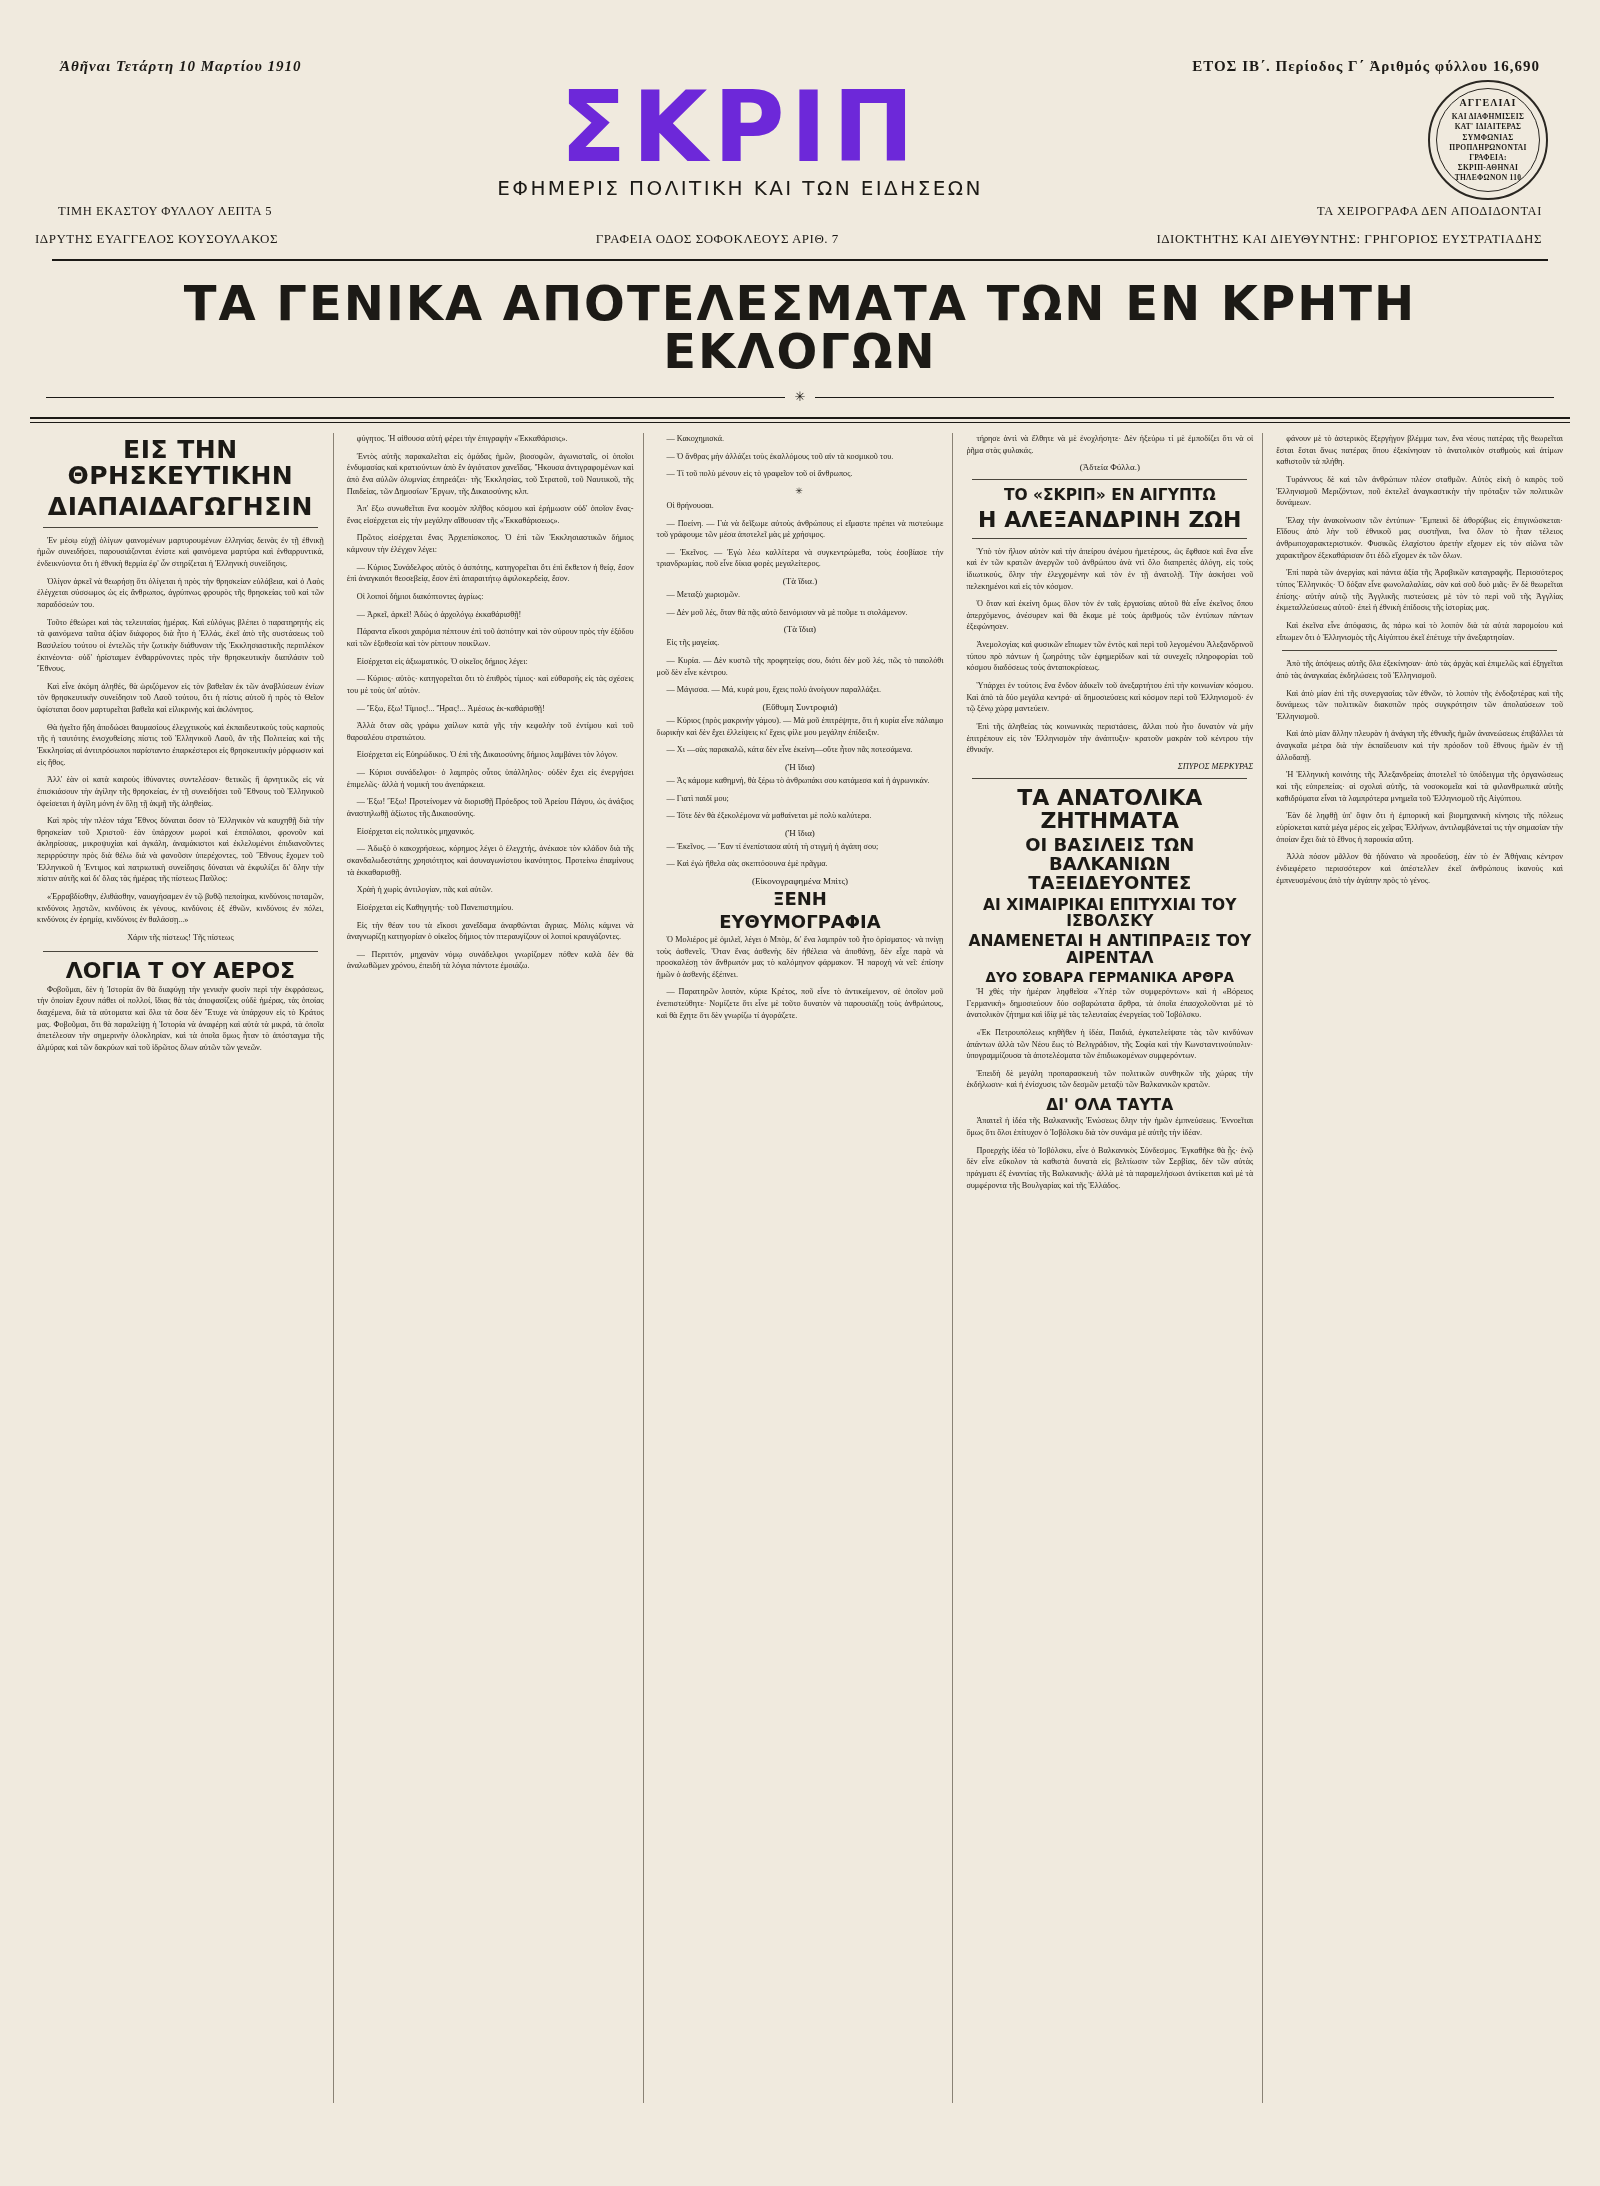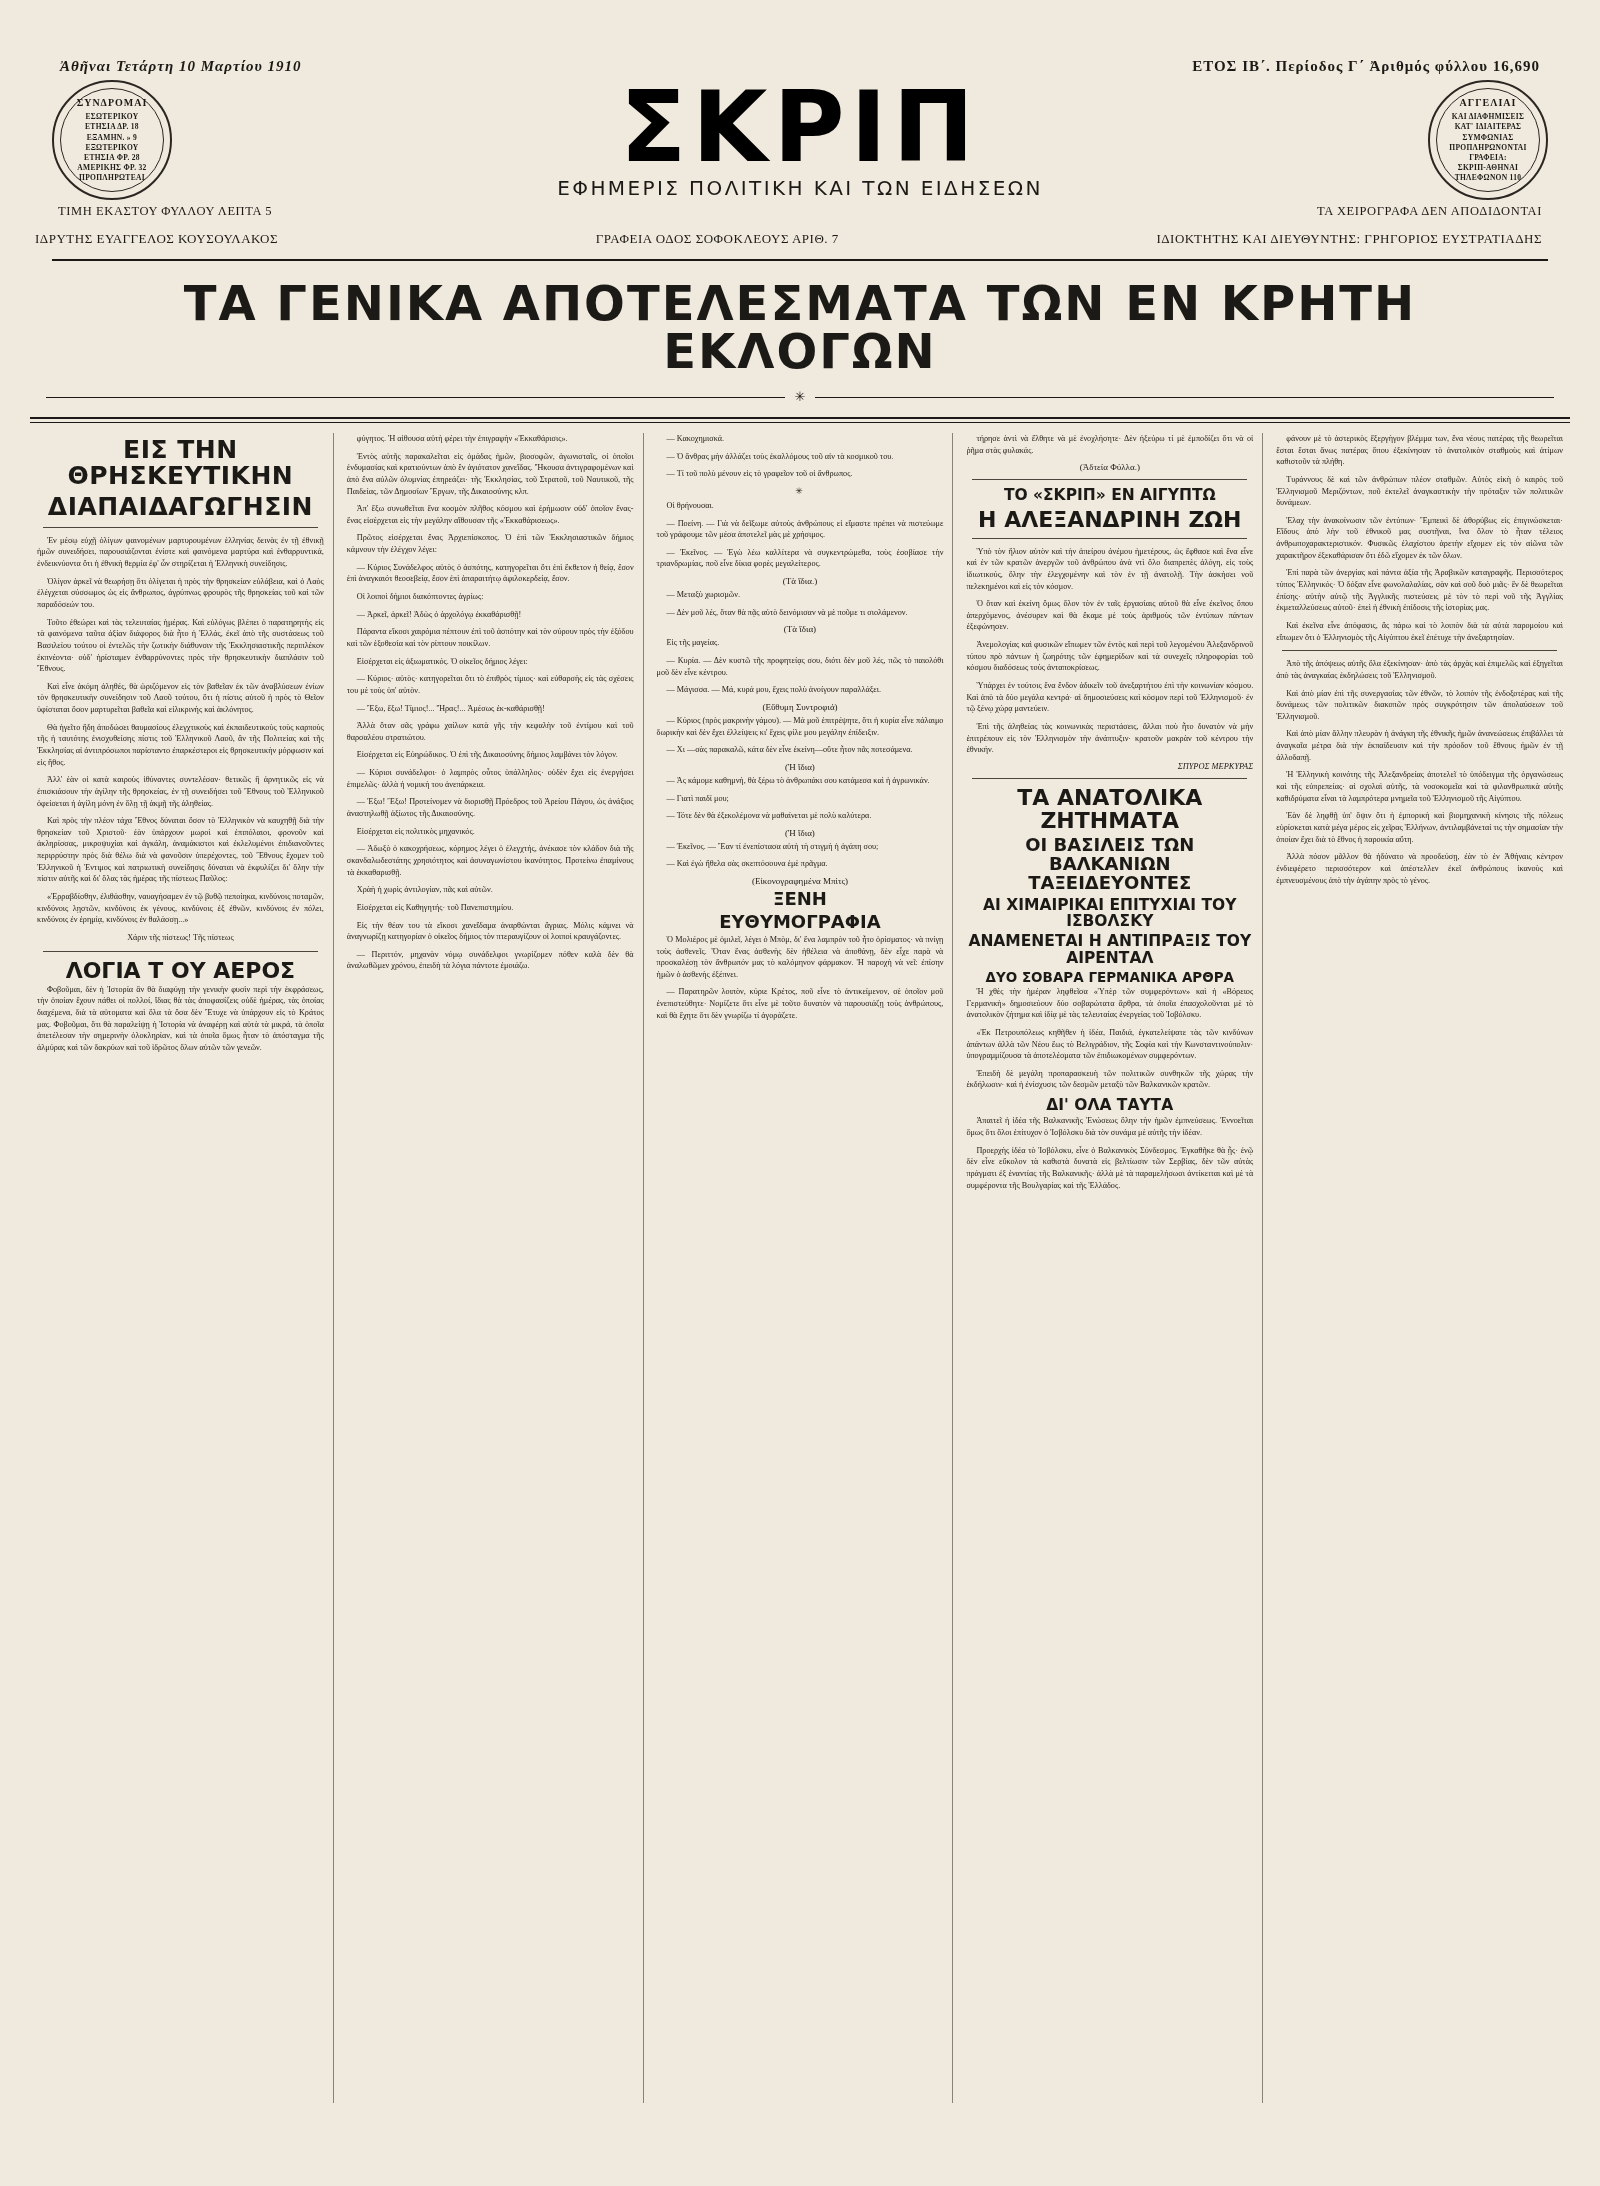--- a/index.html
+++ b/index.html
@@ -46,21 +46,21 @@
   }
   .stamp-title{font-size:10px;letter-spacing:1px;margin-bottom:3px;}
   .logo-wrap{flex:1 1 auto;text-align:center;position:relative;}
   .logo{
     font-family:"DejaVu Sans", sans-serif;
     font-weight:bold;
     font-size:97px;
     letter-spacing:6px;
     line-height:1;
     margin:0;
-    color:#000000;
+    color:#6d28d9;
   }
   .logo-sub{
     font-family:"DejaVu Sans", sans-serif;
     font-size:20px;letter-spacing:2.4px;font-weight:normal;
   }
   .mast-row2{
     display:flex;justify-content:space-between;
     padding:4px 58px 0 58px;font-size:12.5px;letter-spacing:.6px;
   }
   .mast-row3{
@@ -137,32 +137,20 @@
 <body>
 
 <div class="page">
 
   <div class="topline">
     <div class="left">Ἀθῆναι Τετάρτη 10 Μαρτίου 1910</div>
     <div class="right">ΕΤΟΣ ΙΒ΄. Περίοδος Γ΄ Ἀριθμός φύλλου 16,690</div>
   </div>
 
   <div class="masthead">
-    <div class="stamp">
-      <div class="inner">
-        <div class="stamp-title">ΣΥΝΔΡΟΜΑΙ</div>
-        <div>ΕΣΩΤΕΡΙΚΟΥ</div>
-        <div>ΕΤΗΣΙΑ ΔΡ. 18</div>
-        <div>ΕΞΑΜΗΝ. » 9</div>
-        <div>ΕΞΩΤΕΡΙΚΟΥ</div>
-        <div>ΕΤΗΣΙΑ ΦΡ. 28</div>
-        <div>ΑΜΕΡΙΚΗΣ ΦΡ. 32</div>
-        <div>ΠΡΟΠΛΗΡΩΤΕΑΙ</div>
-      </div>
-    </div>
 
     <div class="logo-wrap">
       <div class="logo">ΣΚΡΙΠ</div>
       <div class="logo-sub">ΕΦΗΜΕΡΙΣ ΠΟΛΙΤΙΚΗ ΚΑΙ ΤΩΝ ΕΙΔΗΣΕΩΝ</div>
     </div>
 
     <div class="stamp">
       <div class="inner">
         <div class="stamp-title">ΑΓΓΕΛΙΑΙ</div>
         <div>ΚΑΙ ΔΙΑΦΗΜΙΣΕΙΣ</div>

